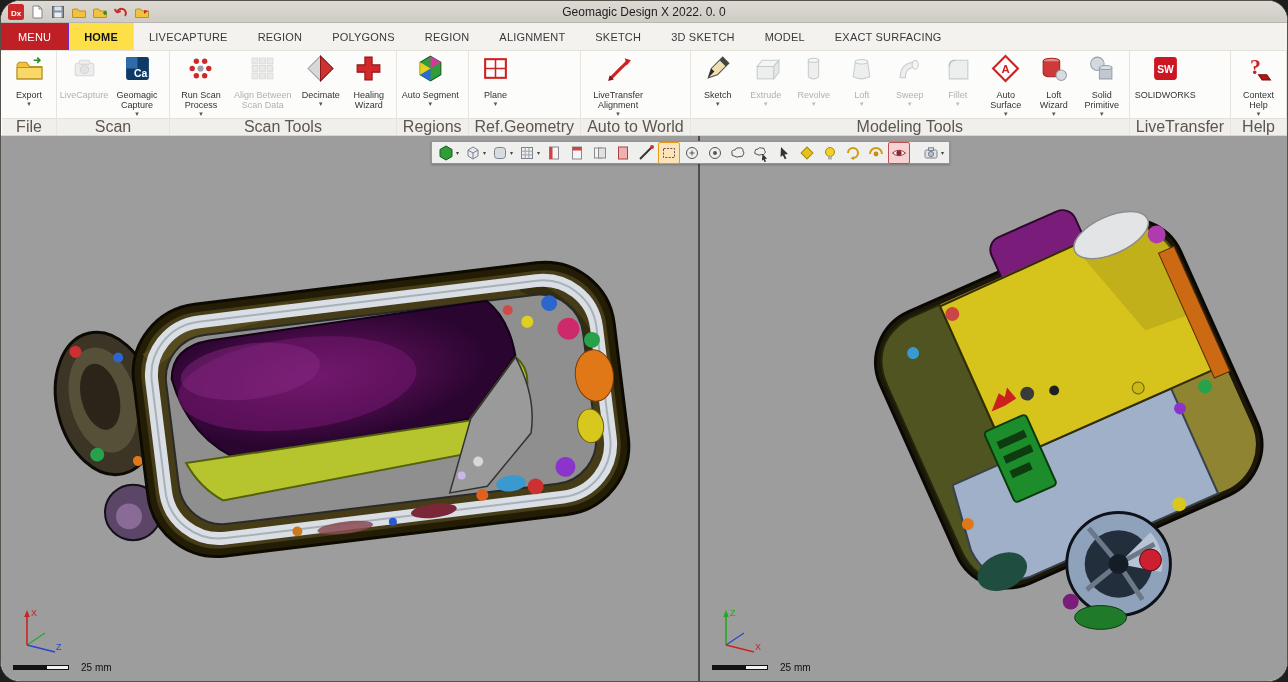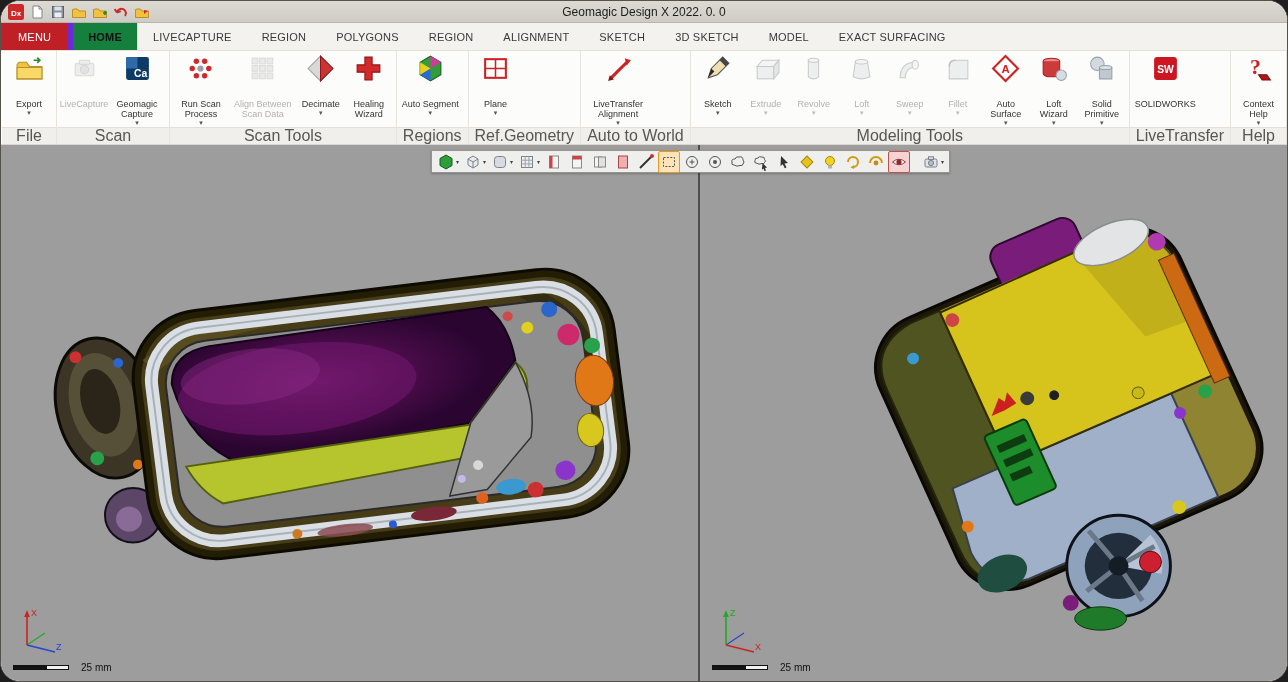--- a/index.html
+++ b/index.html
@@ -10,29 +10,29 @@
   
   .titlebar{height:22px;flex:0 0 22px;background:linear-gradient(#ddd9d3,#cfccc5);display:flex;align-items:center;padding:0 6px;position:relative;border-bottom:1px solid #b9b5ae}
   .qa{display:flex;gap:3px;align-items:center;z-index:2}
   .qa-btn{width:18px;height:18px;display:flex;align-items:center;justify-content:center;border-radius:2px}
   .title{position:absolute;left:0;right:0;text-align:center;font-size:12px;color:#1d1d1d}
 
   
   .tabbar{height:28px;flex:0 0 28px;background:#f4f2ef;display:flex;align-items:stretch;border-bottom:1px solid #e4e0da}
   .tab{padding:0 15px;display:flex;align-items:center;font-size:11px;color:#3a3a3a;letter-spacing:.2px;white-space:nowrap;cursor:default}
   .tab.menu{background:#bf2026;color:#fff;font-weight:normal;padding:0 17px}
-  .tab.active{background:#15803d;font-weight:bold;color:#111;border-left:5px solid #6d28d9;border-right:1px solid #e0dcd6}
+  .tab.active{background:#fde047;font-weight:bold;color:#111;border-left:1px solid #6d28d9;border-right:1px solid #e0dcd6}
 
   
   .ribbon{flex:0 0 82px;display:flex;align-items:stretch;background:#fcfcfb;border-bottom:1px solid #d9d5cf;padding-left:1px}
   .rgroup{display:flex;flex-direction:column;border-right:1px solid #e7e3dd}
   .rbuttons{flex:1;display:flex;align-items:flex-start;padding:2px 3px 0 3px}
   .rbtn{min-width:48px;max-width:68px;display:flex;flex-direction:column;align-items:center;padding:1px 2px;font-size:9px;color:#333;text-align:center;line-height:1.12;border-radius:3px}
   .rbtn .ricon{width:29px;height:29px;flex:0 0 29px}
-  .rbtn .rlabeltxt{margin-top:16px}
+  .rbtn .rlabeltxt{margin-top:7px}
   .rbtn .dd{font-size:7px;color:#555;line-height:1}
   .rbtn.disabled{color:#b3b1ae}
   .rbtn.disabled .ricon{opacity:.55;filter:grayscale(.6)}
   .rbtn.disabled .dd{color:#bbb}
   .rlabel{height:17px;flex:0 0 17px;background:#f1efec;border-top:1px solid #e3dfd9;font-size:16px;color:#5a5650;display:flex;align-items:center;justify-content:center;padding:0 6px;white-space:nowrap}
 
   
   .viewport{flex:1;position:relative;background:#9d9d9d;display:flex;overflow:hidden}
   .pane{position:relative;height:100%;overflow:hidden}
   .pane-left{width:697px;flex:0 0 697px}

